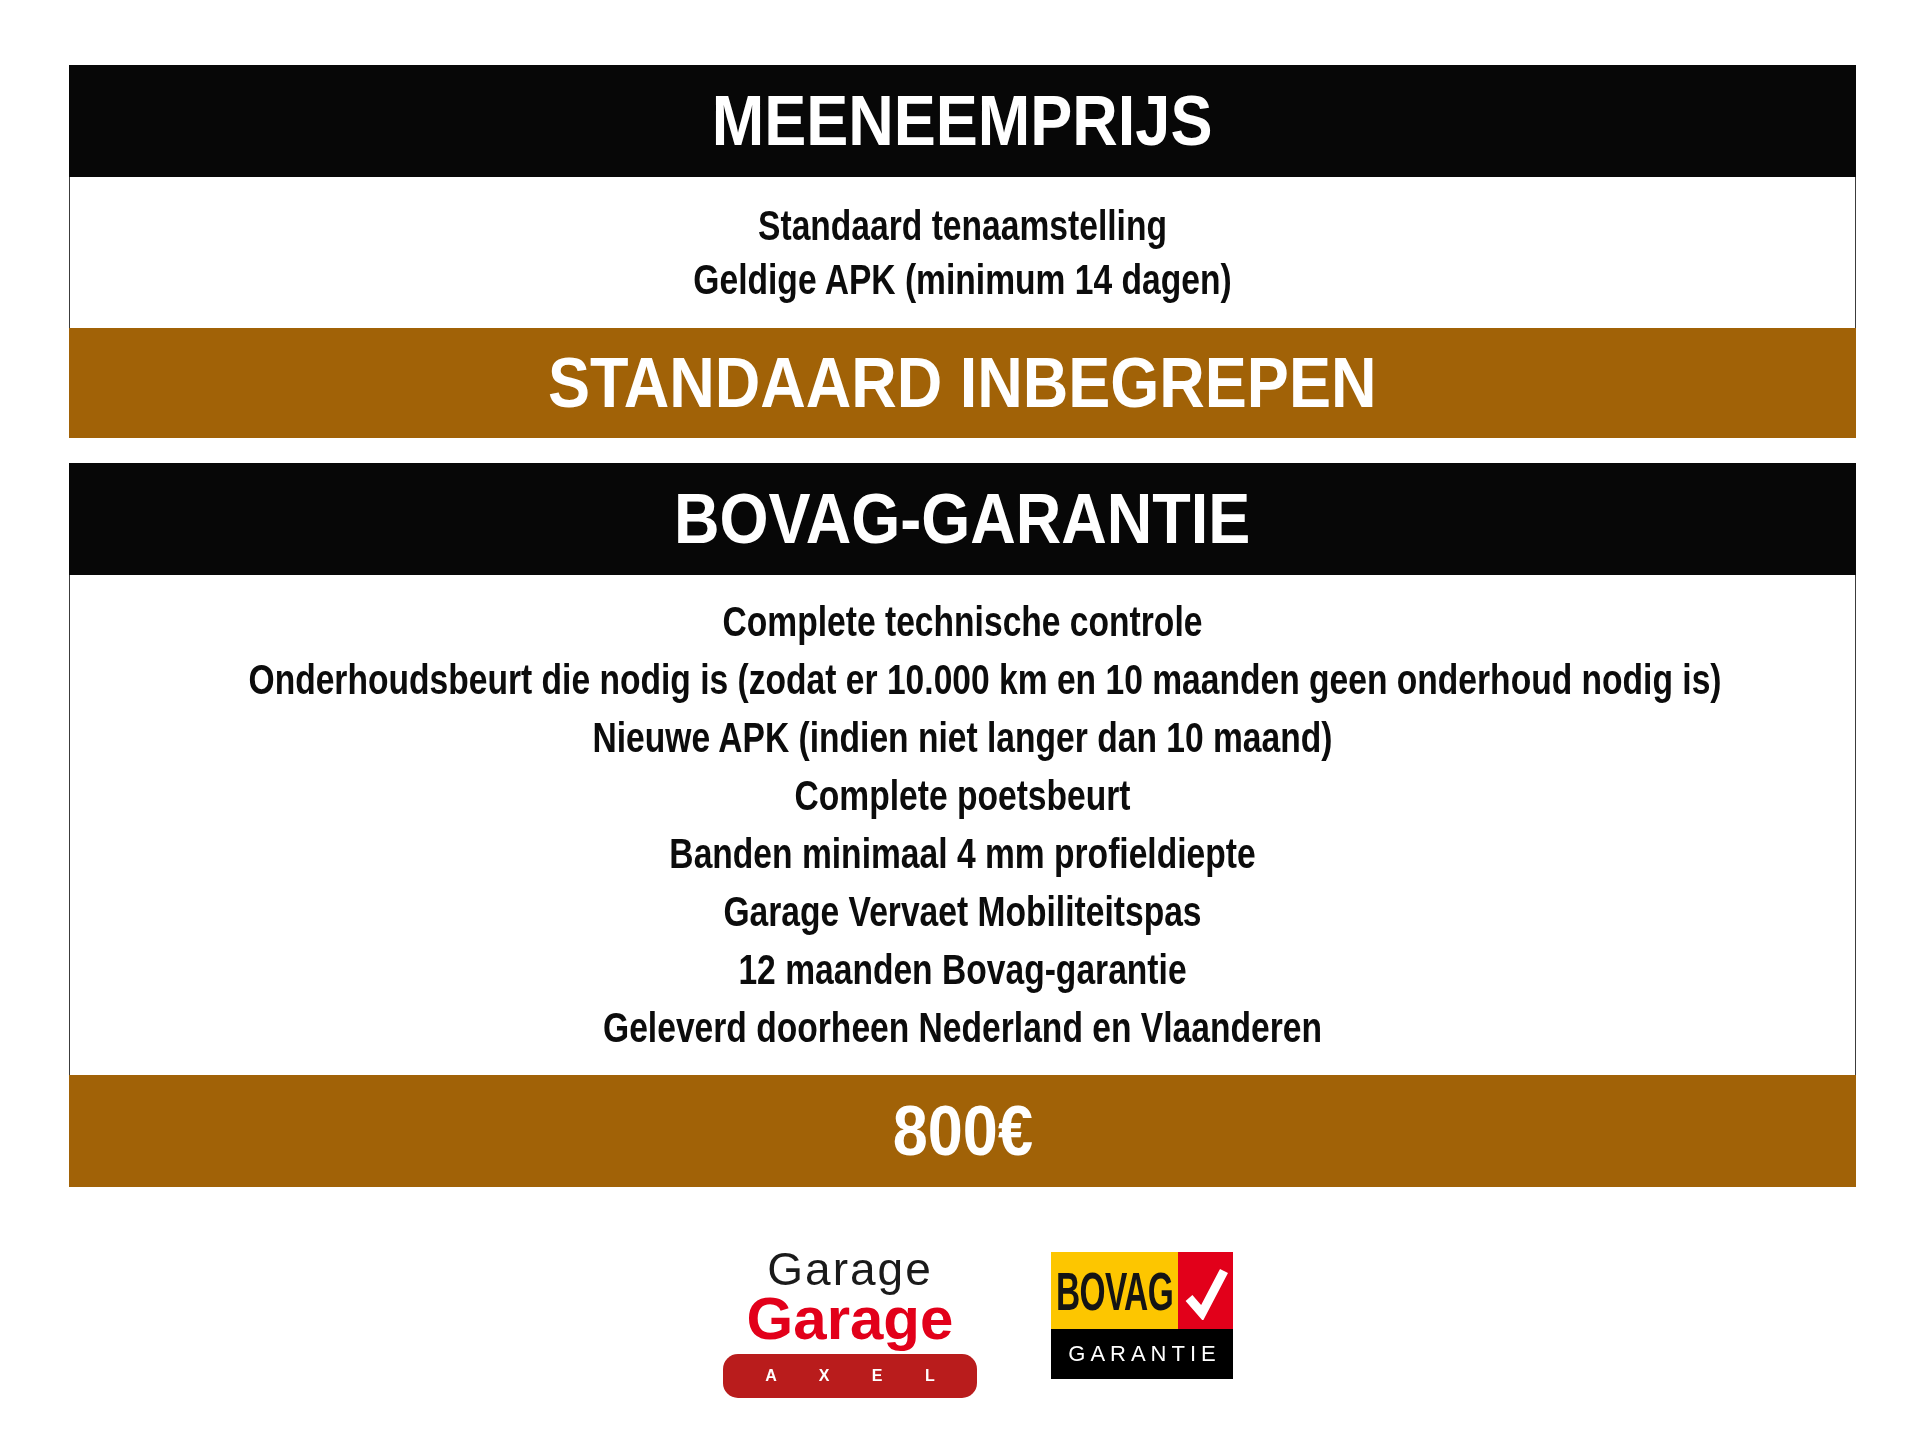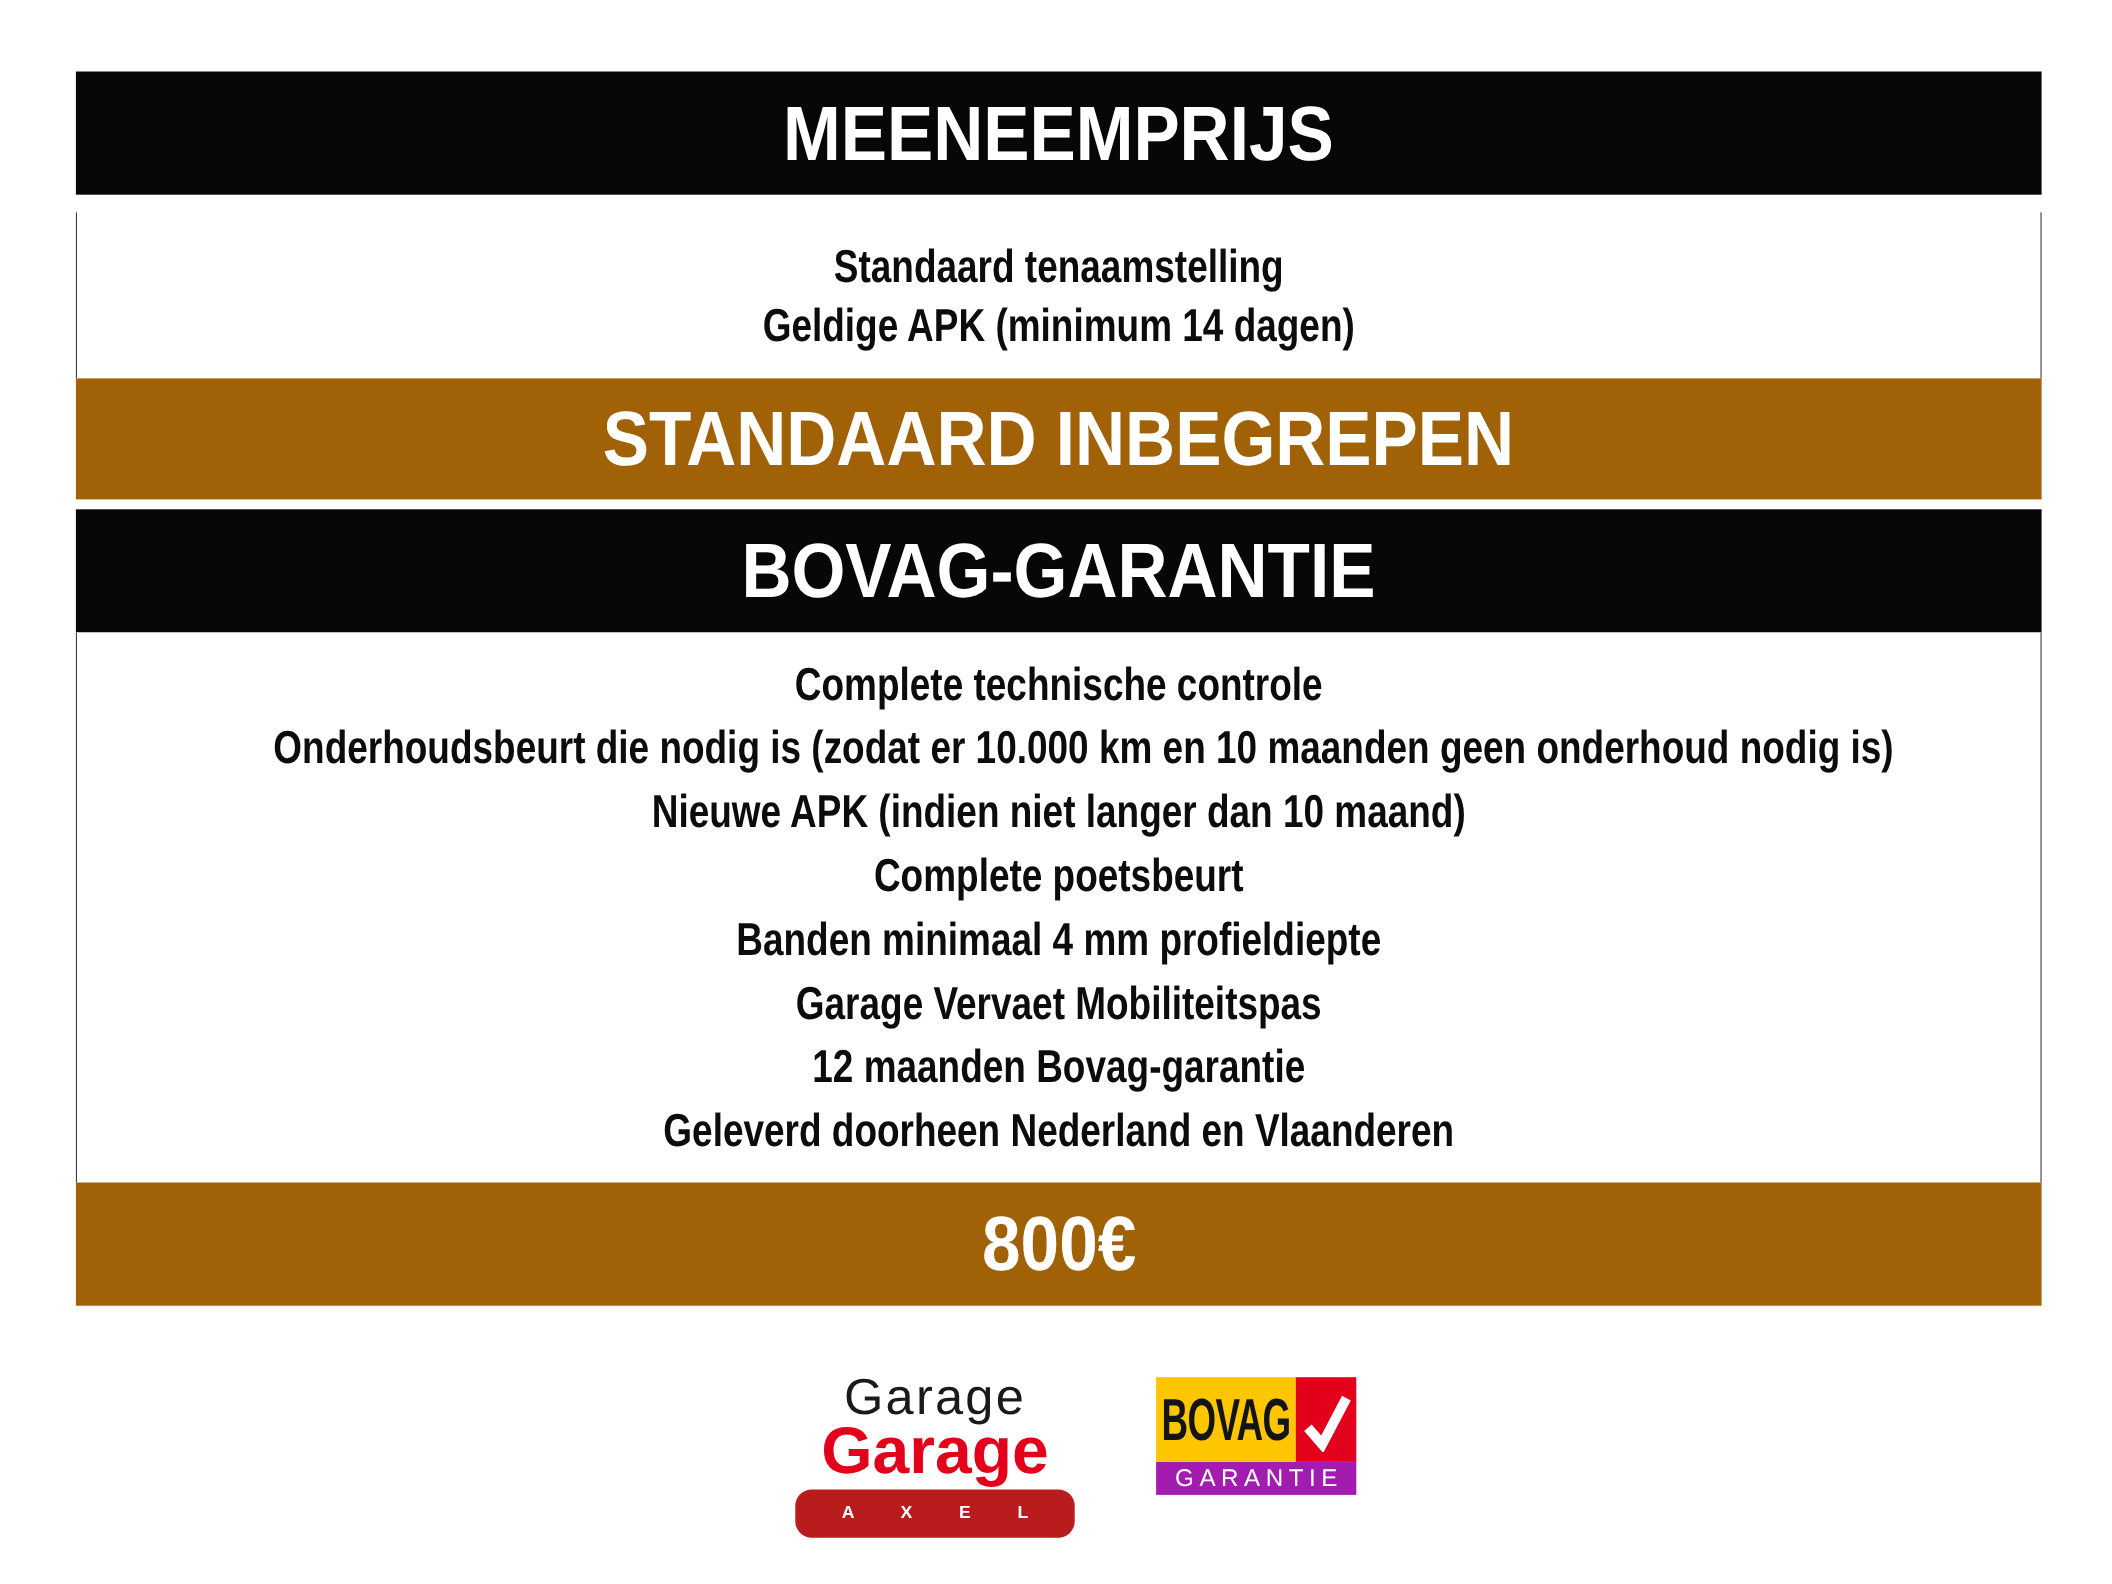--- a/index.html
+++ b/index.html
@@ -45,35 +45,35 @@
 
   
   .bovag-logo{position:absolute;left:1051px;top:1252px;width:182px;height:123px;}
   .bovag-top{display:flex;height:77px;}
   .bovag-yellow{width:127px;background:#fdc600;display:flex;align-items:center;justify-content:center;overflow:hidden;}
   .bovag-word{
     color:#141414;font-weight:bold;font-size:54px;line-height:1;letter-spacing:-1px;
     transform:scaleX(0.62);transform-origin:50% 50%;white-space:nowrap;
   }
   .bovag-red{width:55px;background:#e2001a;display:flex;align-items:center;justify-content:center;}
-  .bovag-bottom{height:30px;background:#a21caf;display:flex;align-items:center;justify-content:center;}
+  .bovag-bottom{height:50px;background:#000000;display:flex;align-items:center;justify-content:center;}
   .bovag-bottom span{
     color:#ffffff;font-size:22px;line-height:1;letter-spacing:5px;padding-left:5px;white-space:nowrap;
   }
 </style>
 </head>
 <body>
 
 <div>
 
   <section class="card" id="card1" style="top:65px;border-radius:27px;">
     <header class="bar black">
       <span class="bar-text">MEENEEMPRIJS</span>
     </header>
-    <div class="card-body" style="height:151px;margin-top:16px;">
+    <div class="card-body" style="height:151px;">
       <div class="body-line">Standaard tenaamstelling</div>
       <div class="body-line">Geldige APK (minimum 14 dagen)</div>
     </div>
     <footer class="bar red" style="height:110px;">
       <span class="bar-text">STANDAARD INBEGREPEN</span>
     </footer>
   </section>
 
   <section class="card" id="card2" style="top:463px;">
     <header class="bar black">

